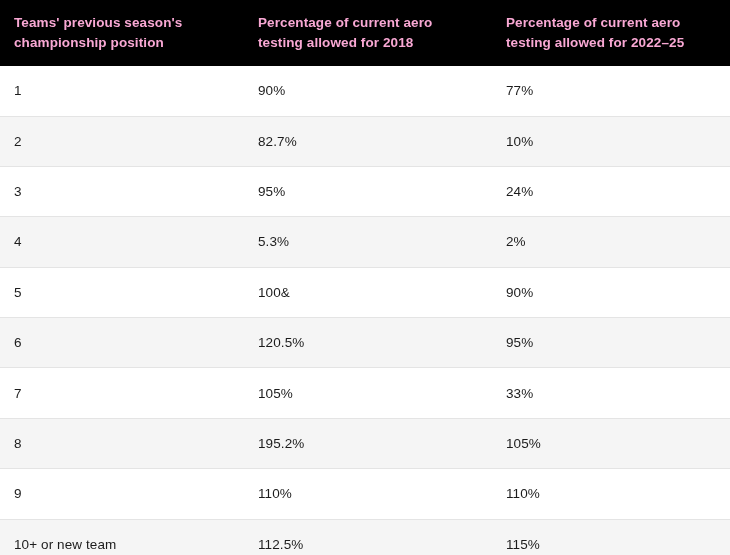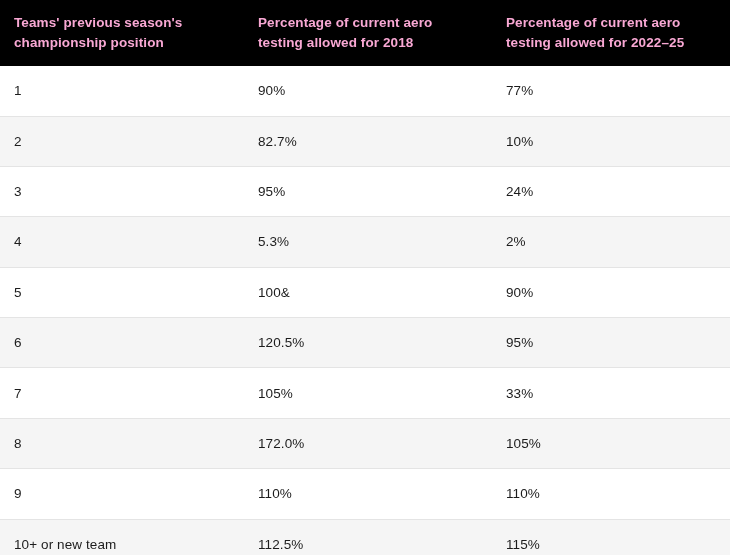--- a/index.html
+++ b/index.html
@@ -107,21 +107,21 @@
         <td>120.5%</td>
         <td>95%</td>
       </tr>
       <tr class="odd">
         <td>7</td>
         <td>105%</td>
         <td>33%</td>
       </tr>
       <tr class="even">
         <td>8</td>
-        <td>172.0%</td>
+        <td>195.2%</td>
         <td>105%</td>
       </tr>
       <tr class="odd">
         <td>9</td>
         <td>110%</td>
         <td>110%</td>
       </tr>
       <tr class="even">
         <td>10+ or new team</td>
         <td>112.5%</td>

